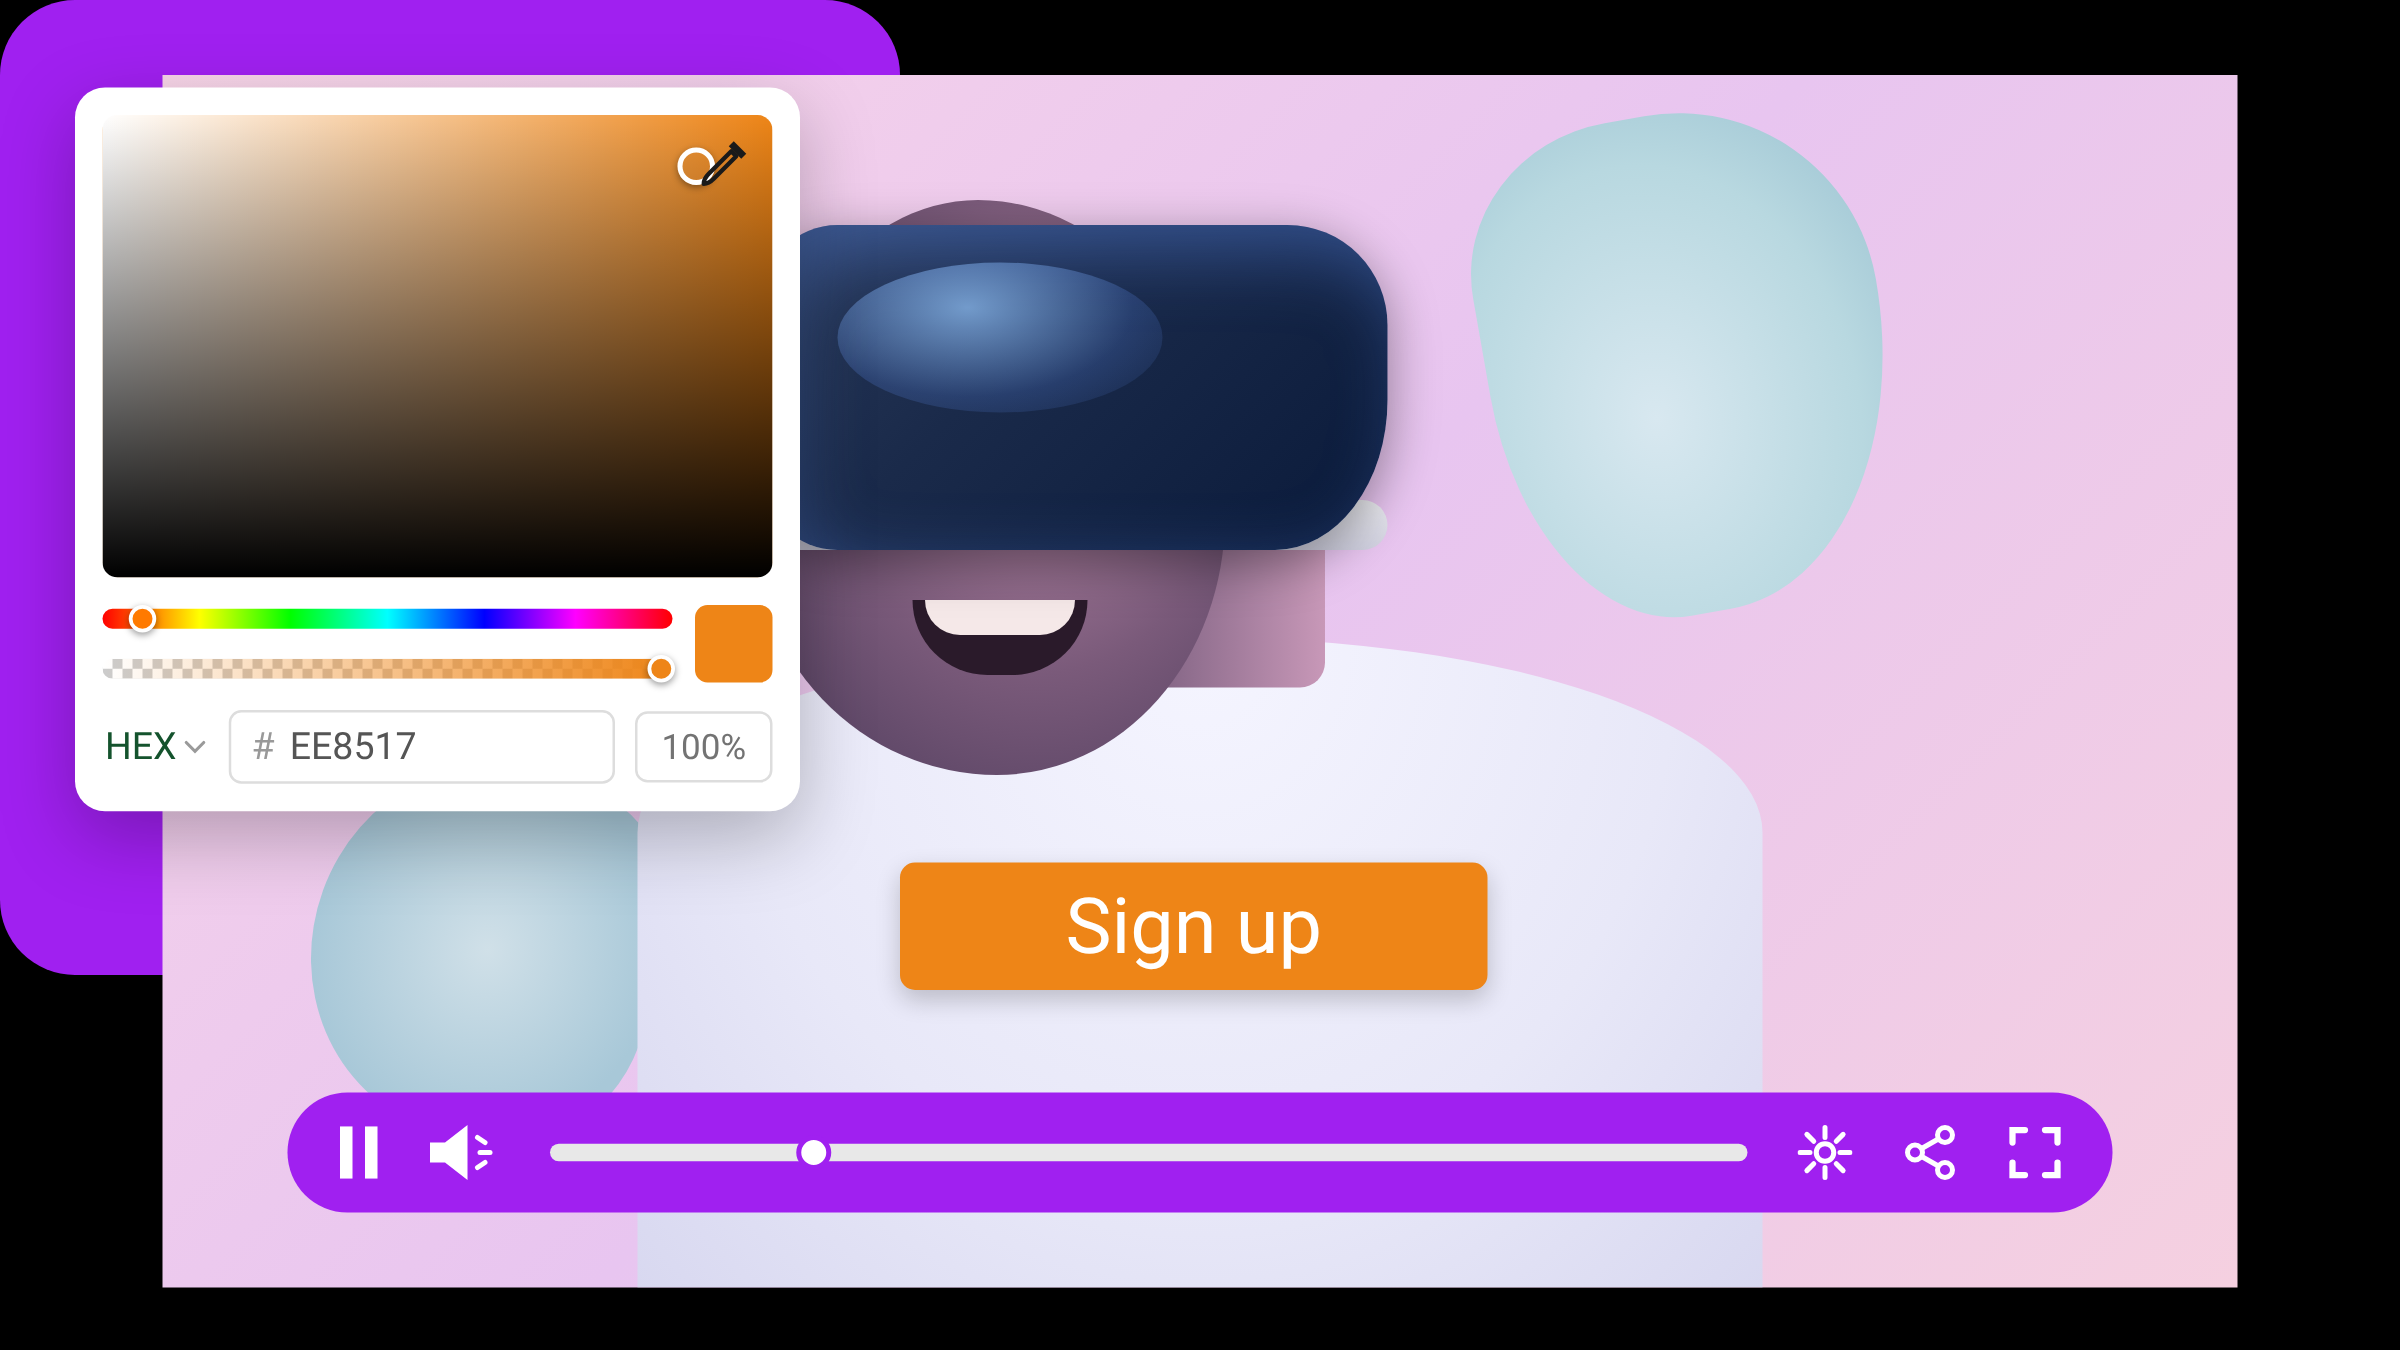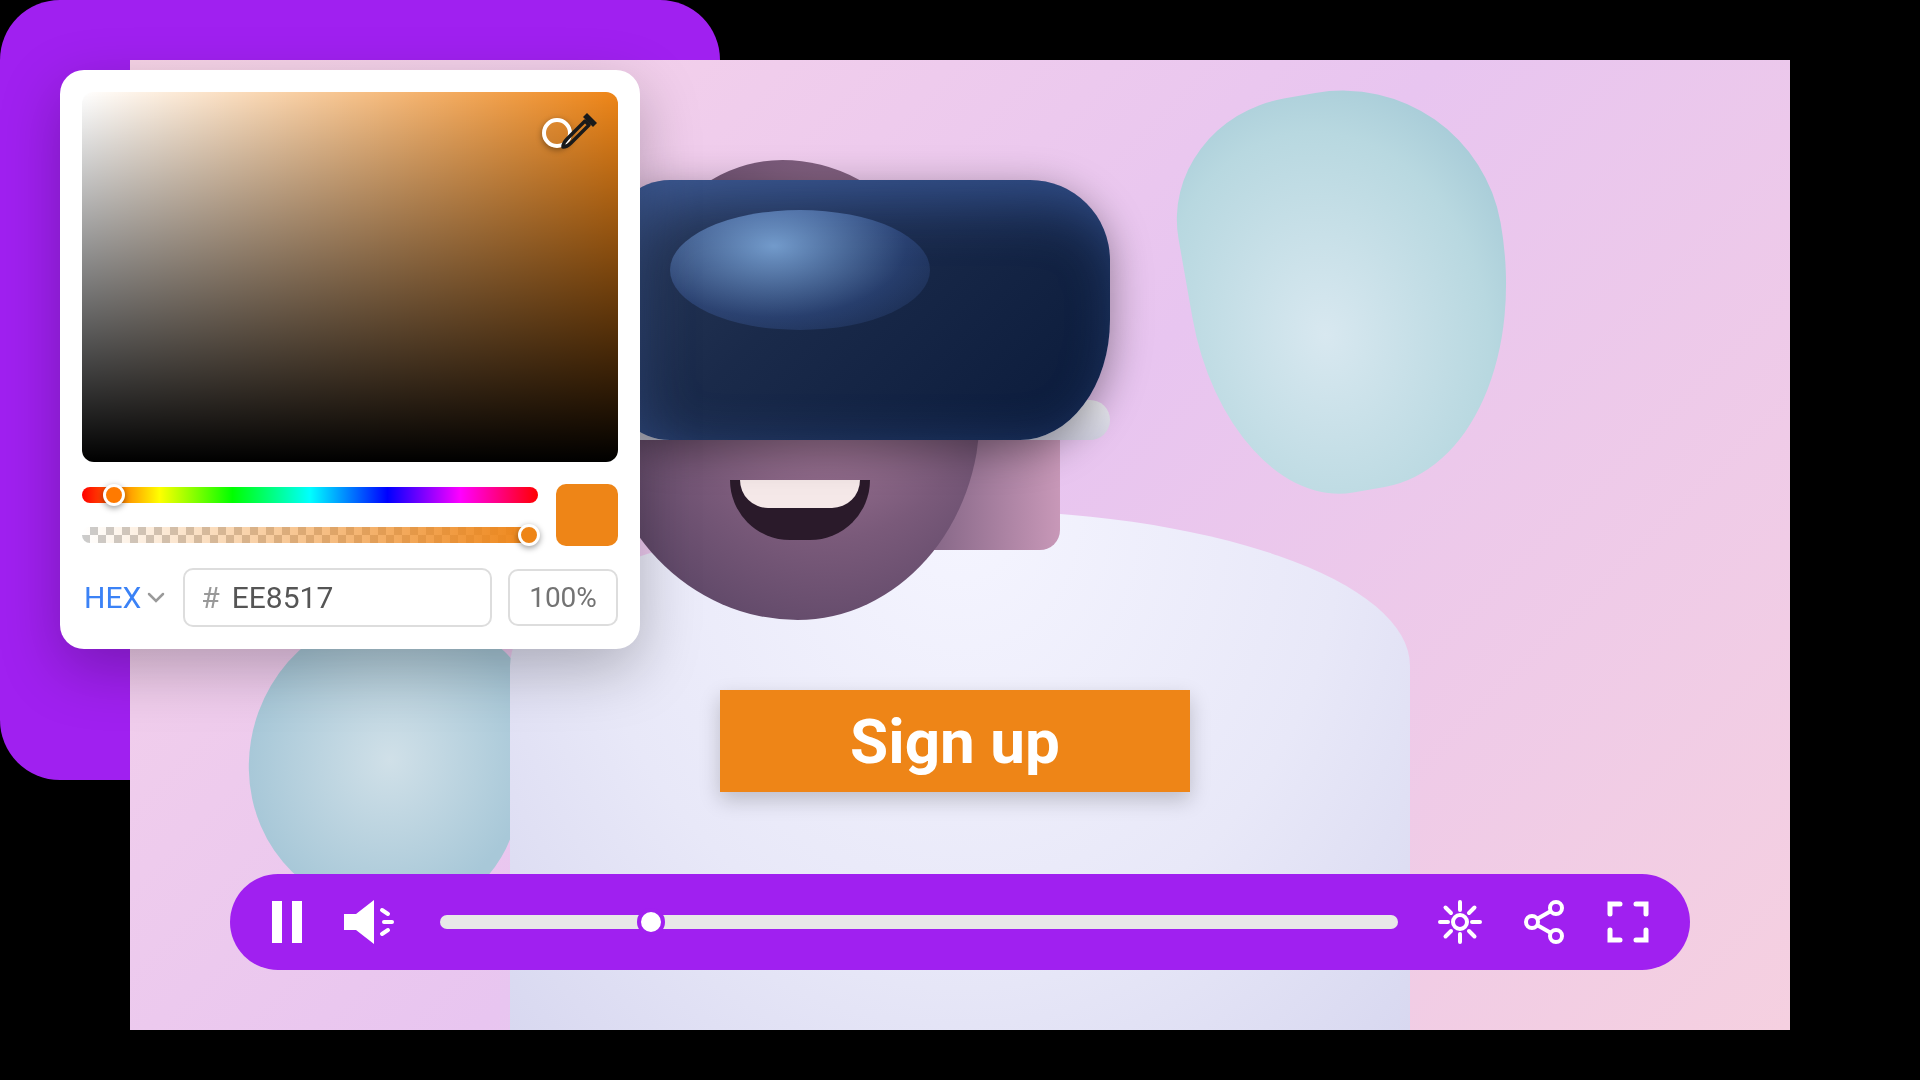--- a/index.html
+++ b/index.html
@@ -136,27 +136,27 @@
     transform: rotate(20deg);
   }
 
   .signup-btn {
     position: absolute;
     top: 630px;
     left: 590px;
     width: 470px;
     height: 102px;
     background: #ee8517;
-    border-radius: 0;
+    border-radius: 12px;
     display: flex;
     align-items: center;
     justify-content: center;
     color: #fff;
     font-size: 62px;
-    font-weight: 700;
+    font-weight: 400;
     box-shadow: 0 8px 20px rgba(0,0,0,0.2);
   }
 
   .player-bar {
     position: absolute;
     bottom: 60px;
     left: 100px;
     right: 100px;
     height: 96px;
     background: #a020f0;
@@ -277,21 +277,21 @@
     display: flex;
     gap: 16px;
     margin-top: 22px;
     align-items: center;
   }
   .format-select {
     display: flex;
     align-items: center;
     gap: 6px;
     font-size: 30px;
-    color: #3b82f6;
+    color: #14532d;
     padding: 4px 2px;
   }
   .hex-field {
     flex: 1;
     display: flex;
     align-items: center;
     gap: 12px;
     border: 2px solid #ddd;
     border-radius: 10px;
     padding: 10px 16px;

